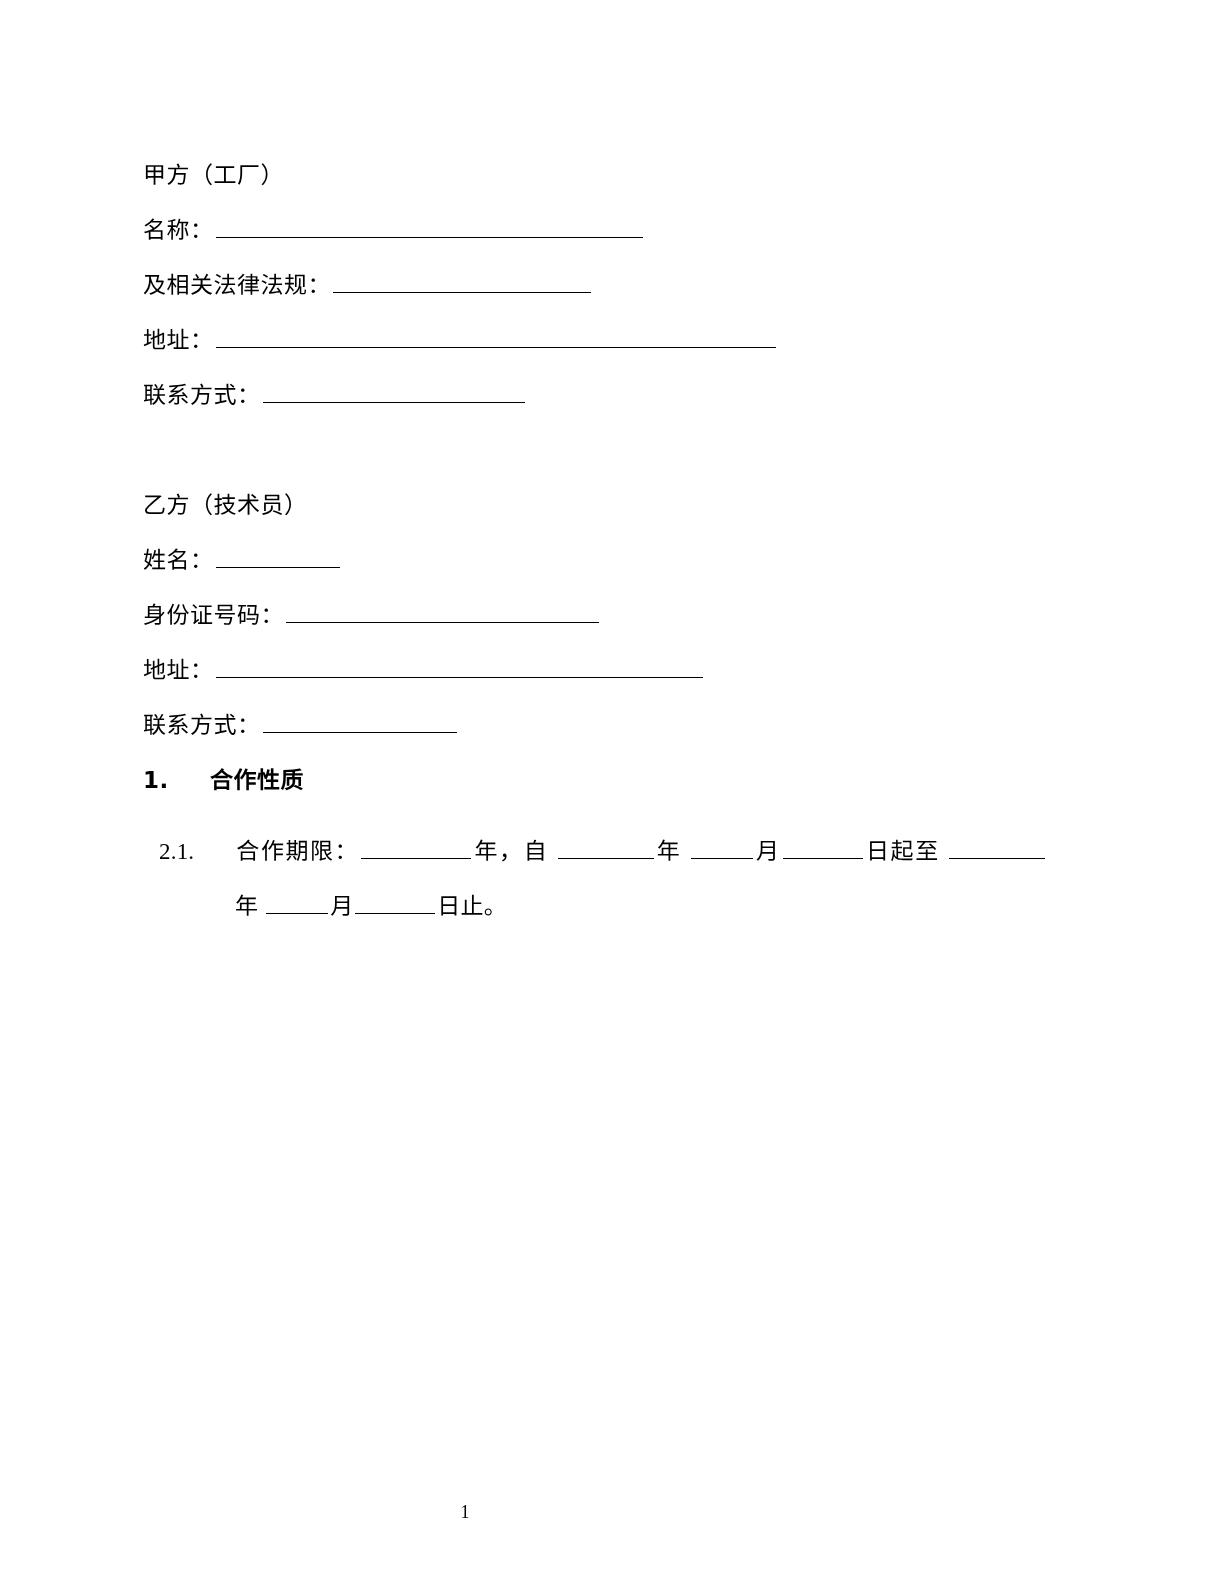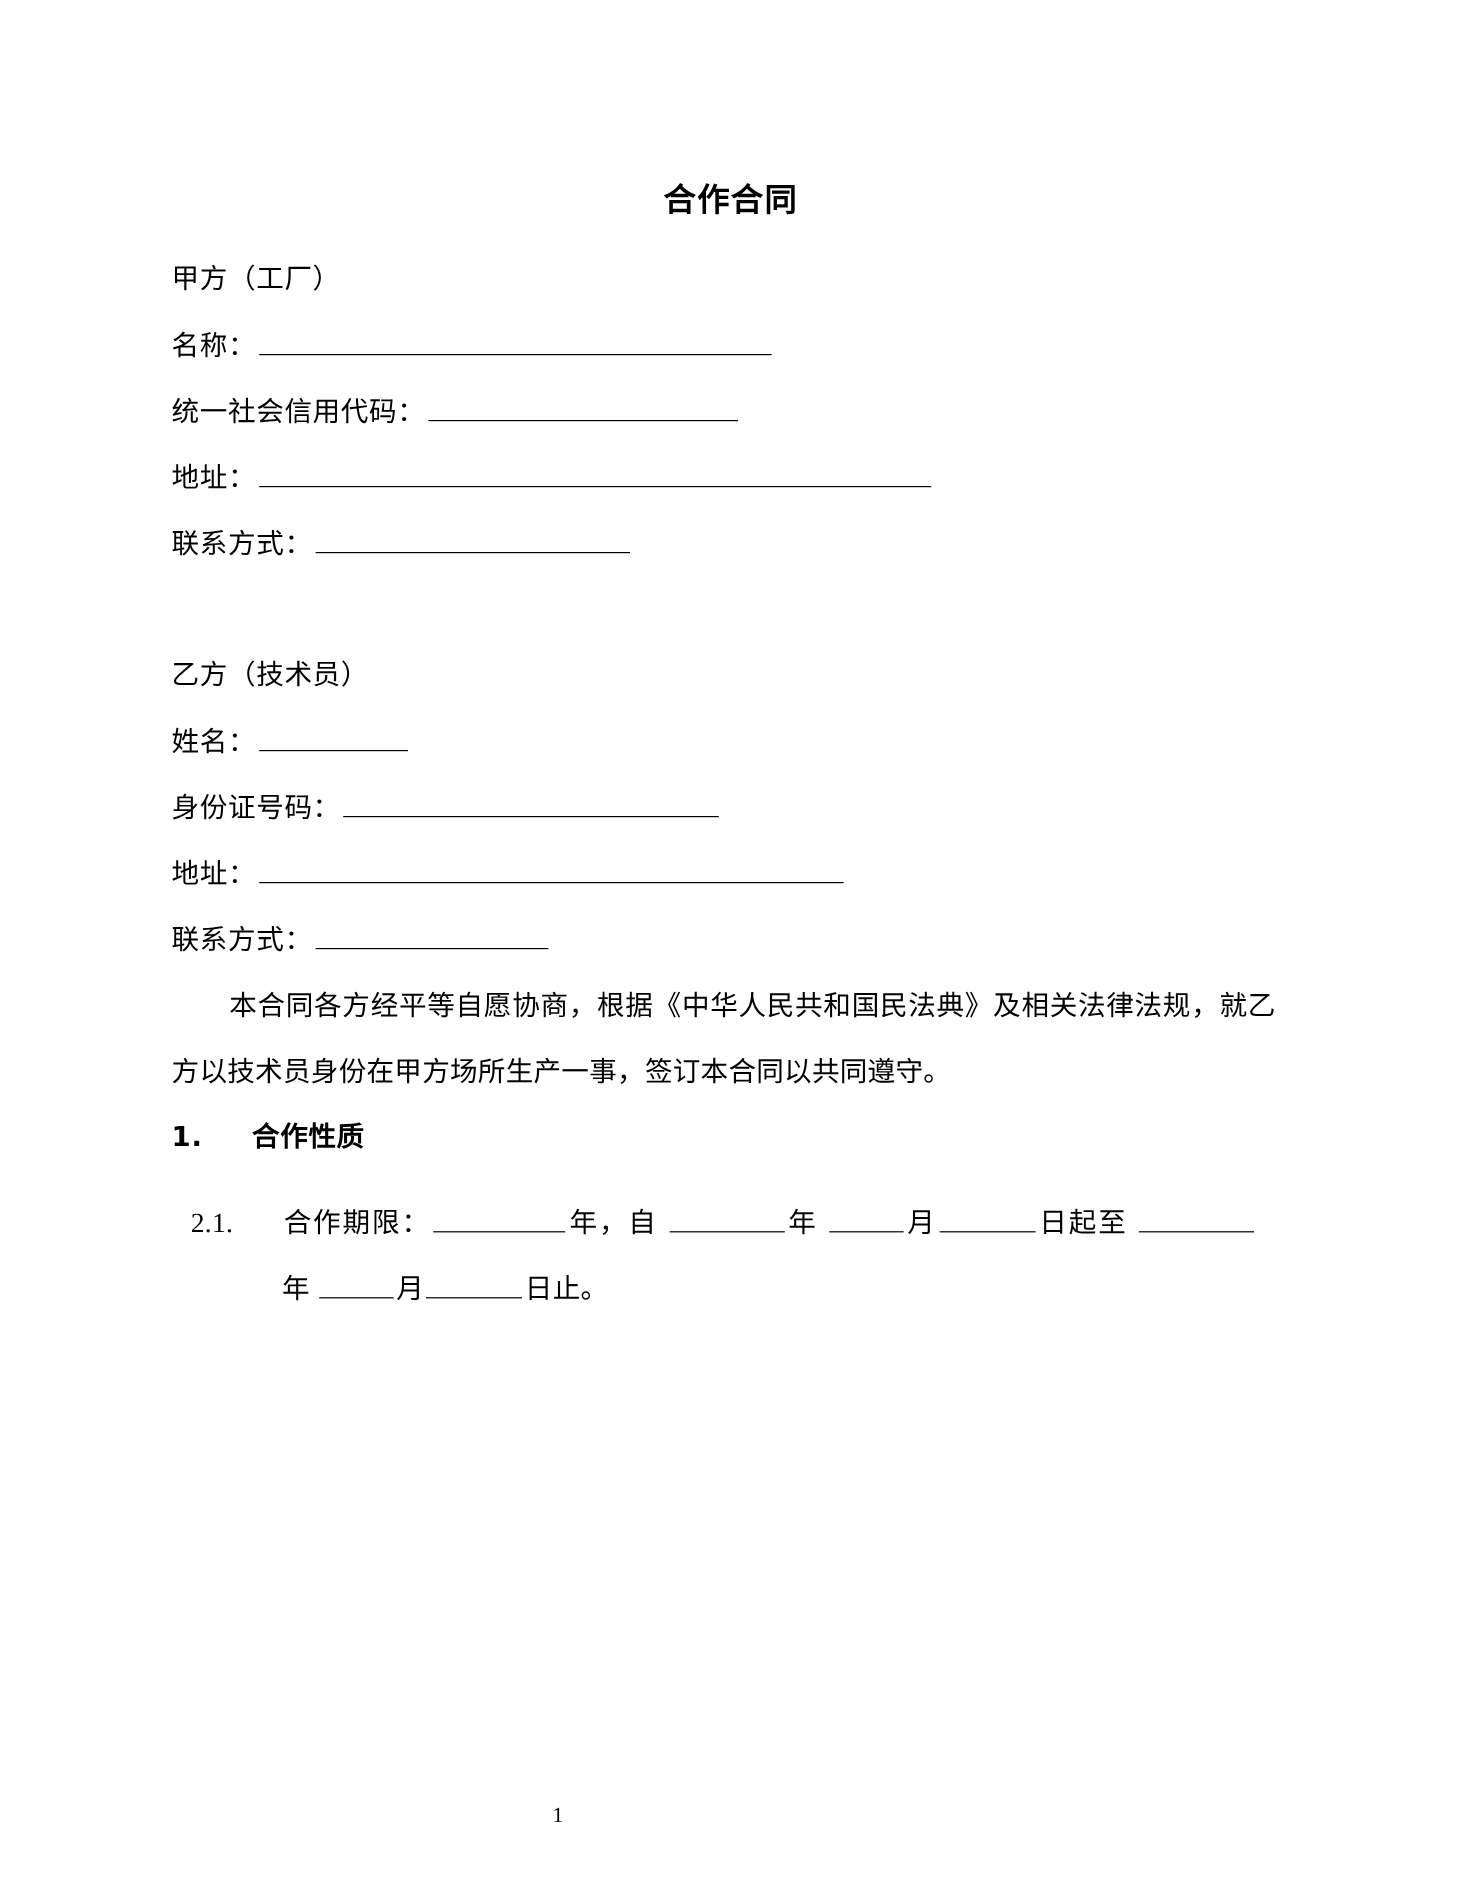--- a/index.html
+++ b/index.html
@@ -132,31 +132,30 @@
     color: #000000;
     padding-right: 294px;
   }
 </style>
 </head>
 <body>
 
 <div class="page">
   <div class="content">
 
-    <div class="doc-title">合作合同</div>
 
     <div>
       <div class="party-heading">甲方（工厂）</div>
 
       <div class="field-row">
         <span class="field-label">名称：</span><span class="blank" style="width:427px"></span>
       </div>
 
       <div class="field-row">
-        <span class="field-label">统一社会信用代码：</span><span class="blank" style="width:258px"></span>
+        <span class="field-label">及相关法律法规：</span><span class="blank" style="width:258px"></span>
       </div>
 
       <div class="field-row">
         <span class="field-label">地址：</span><span class="blank" style="width:560px"></span>
       </div>
 
       <div class="field-row">
         <span class="field-label">联系方式：</span><span class="blank" style="width:262px"></span>
       </div>
     </div>
@@ -176,21 +175,20 @@
 
       <div class="field-row">
         <span class="field-label">地址：</span><span class="blank" style="width:487px"></span>
       </div>
 
       <div class="field-row">
         <span class="field-label">联系方式：</span><span class="blank" style="width:194px"></span>
       </div>
     </div>
 
-    <p class="body-para">本合同各方经平等自愿协商，根据《中华人民共和国民法典》及相关法律法规，就乙方以技术员身份在甲方场所生产一事，签订本合同以共同遵守。</p>
 
     <div class="section-heading">
       <span class="sec-num">1.</span><span>合作性质</span>
     </div>
 
 
 
     <p class="clause">
       <span class="clause-num">2.1.</span><span>合作期限：</span><span class="blank" style="width:110px"></span><span>年，自</span>&nbsp;<span class="blank" style="width:96px"></span><span>年</span>&nbsp;<span class="blank" style="width:62px"></span><span>月</span><span class="blank" style="width:80px"></span><span>日起至</span>&nbsp;<span class="blank" style="width:96px"></span><span>年</span>&nbsp;<span class="blank" style="width:62px"></span><span>月</span><span class="blank" style="width:80px"></span><span>日止。</span>
     </p>

